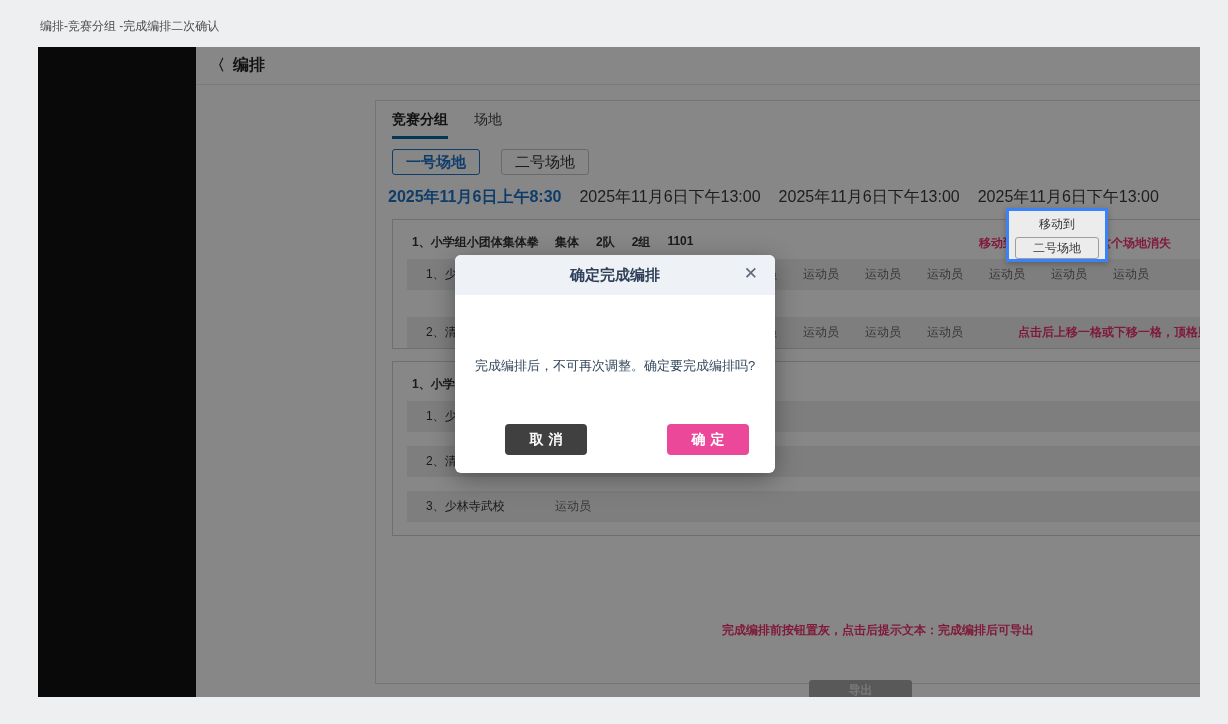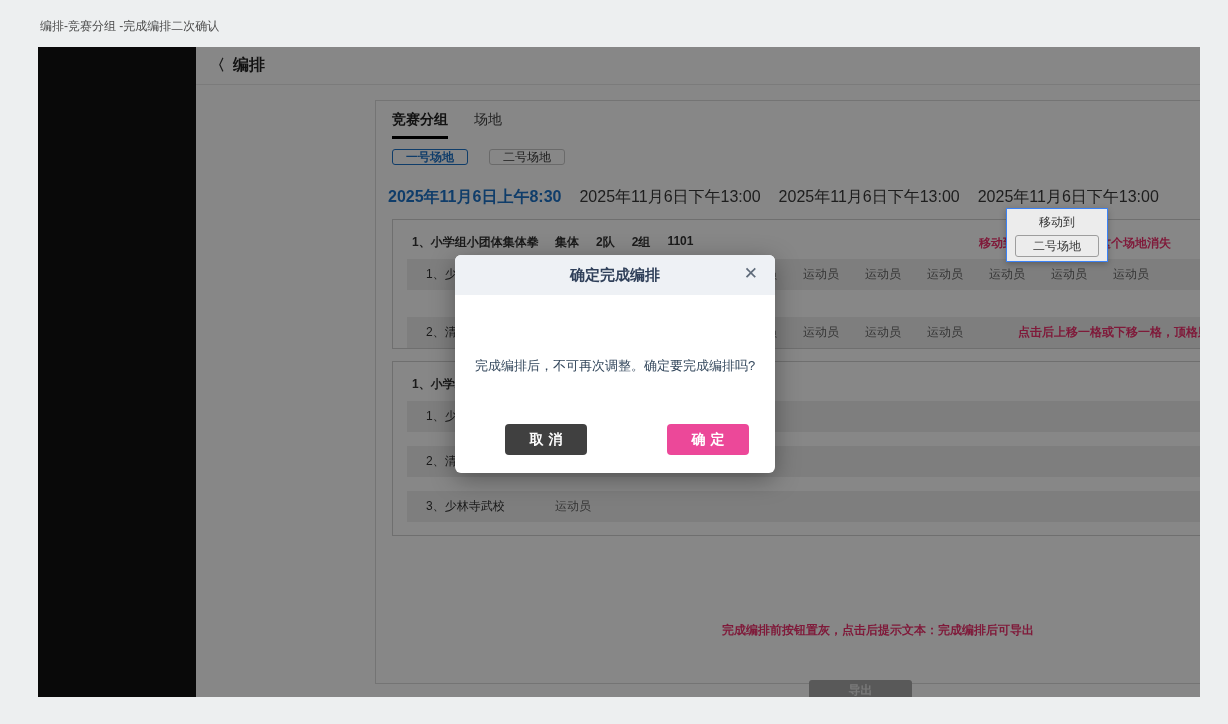--- a/index.html
+++ b/index.html
@@ -18,24 +18,24 @@
   .page-header { height:38px; display:flex; align-items:center; padding-left:14px;
     border-bottom:1px solid #e8e8e8; }
   .back-chevron { font-size:15px; font-weight:bold; color:#333; margin-right:8px; cursor:pointer; }
   .page-title { font-size:16px; font-weight:bold; color:#222; }
 
   .panel { position:absolute; left:179px; top:53px; width:973px; height:584px;
     border:1px solid #dcdcdc; background:#fff; }
 
   .tabs { display:flex; gap:26px; padding:10px 0 0 16px; }
   .tab { font-size:14px; color:#444; padding-bottom:7px; cursor:pointer; }
-  .tab.active { font-weight:bold; color:#222; border-bottom:3px solid #000000; }
+  .tab.active { font-weight:bold; color:#222; border-bottom:3px solid #0369a1; }
 
   .venue-row { position:absolute; left:16px; top:48px; display:flex; gap:21px; }
-  .venue-btn { height:16px; padding:0 13px; font-size:12px; display:flex; align-items:center;
+  .venue-btn { height:26px; padding:0 13px; font-size:15px; display:flex; align-items:center;
     border:1px solid #c9c9c9; border-radius:3px; background:#fff; color:#333; cursor:pointer; }
   .venue-btn.selected { border-color:#1e73c8; color:#1e73c8; font-weight:bold; }
 
   .date-row { position:absolute; left:12px; top:86px; display:flex; gap:18px; font-size:16px; color:#3a3a3a; }
   .date-item { cursor:pointer; }
   .date-item.selected { color:#1e73c8; font-weight:bold; }
 
   .cards { position:absolute; left:16px; top:118px; width:942px; }
   .card { position:relative; border:1px solid #d2d2d2; background:#fff; }
   .card-0 { height:130px; margin-bottom:12px; }
@@ -59,21 +59,21 @@
 
   .export-note { position:absolute; left:346px; top:521px; font-size:12px; color:#f0326e; font-weight:bold; }
   .export-btn { position:absolute; left:433px; top:546px; width:103px; height:21px;
     background:#a8a8a8; color:#e4e4e4; border:none; border-radius:3px; font-size:12px; font-weight:bold;margin-top:33px; }
 
   
   .overlay { position:absolute; inset:0; background:rgba(0,0,0,0.47); z-index:10; }
 
   
   .move-popup { position:absolute; left:968px; top:161px; width:102px; height:54px; z-index:20;
-    background:#ececec; border:1px solid #3b82f6; box-shadow:0 2px 6px rgba(0,0,0,0.25);
+    background:#ececec; border:3px solid #3b82f6; box-shadow:0 2px 6px rgba(0,0,0,0.25);
     display:flex; flex-direction:column; align-items:center; padding-top:5px; }
   .move-popup-title { font-size:12px; color:#333; }
   .move-popup-option { margin-top:4px; width:84px; height:22px; background:#ececec;
     border:1px solid #9d9d9d; border-radius:3px; font-size:12px; color:#333; cursor:pointer; }
 
   
   .modal { position:absolute; left:417px; top:208px; width:320px; height:218px; z-index:30;
     background:#fff; border-radius:6px; box-shadow:0 6px 24px rgba(0,0,0,0.35); overflow:hidden; }
   .modal-header { position:relative; height:40px; background:#eef1f5;
     display:flex; align-items:center; justify-content:center; }

